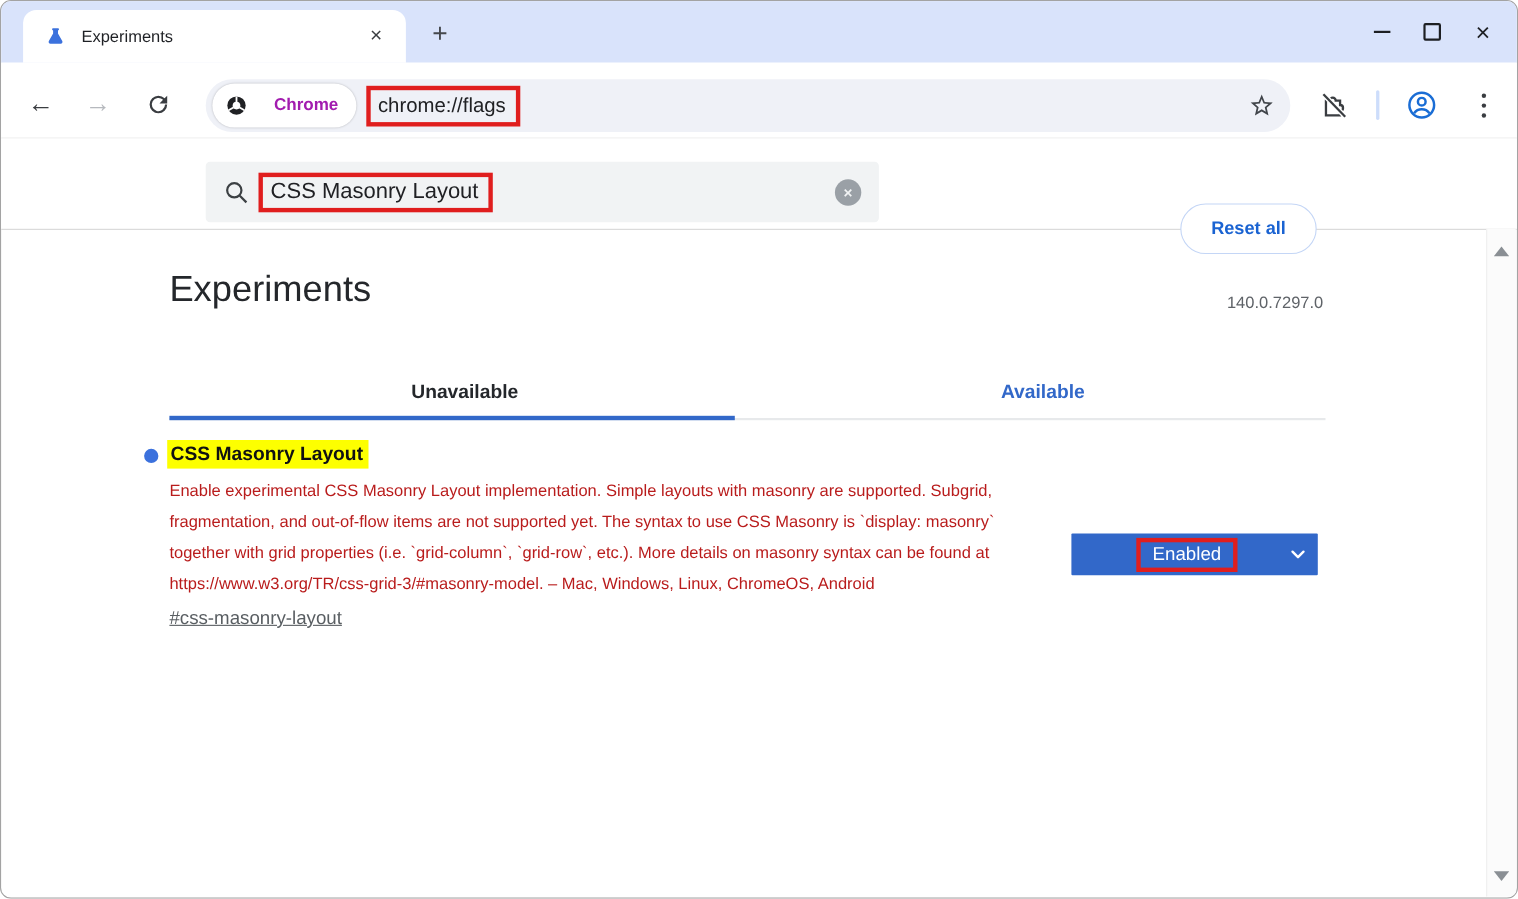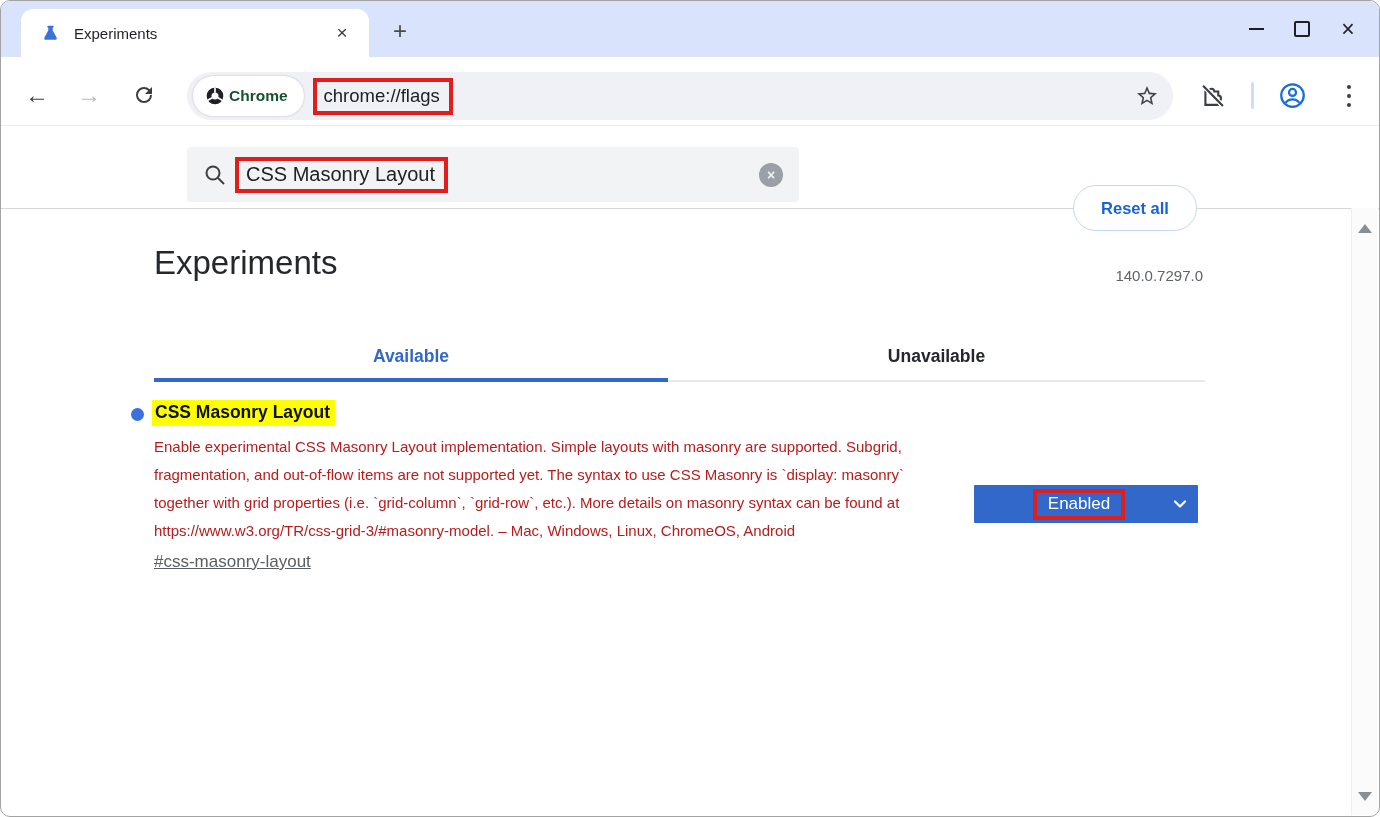--- a/index.html
+++ b/index.html
@@ -28,21 +28,21 @@
 
   
   .toolbar{position:absolute;left:0;top:56px;right:0;height:68px;background:#fff;
            border-bottom:1px solid #ececec;}
   .nav-icon{position:absolute;top:80px;width:28px;height:28px;display:flex;align-items:center;
             justify-content:center;font-size:24px;}
   .omnibox{position:absolute;left:186px;top:71px;width:986px;height:48px;border-radius:24px;
            background:#eff1f7;display:flex;align-items:center;padding-left:6px;box-sizing:border-box;}
   .chrome-chip{height:40px;border-radius:20px;background:#fff;display:flex;align-items:center;
                padding:0 16px 0 12px;box-shadow:0 0 2px rgba(0,0,0,.25);}
-  .chrome-chip-label{margin-left:4px;font-size:15.5px;font-weight:bold;color:#14532d;}
+  .chrome-chip-label{margin-left:24px;font-size:15.5px;font-weight:bold;color:#a21caf;}
   .url-annotation{margin-left:9px;border:4px solid #e01e1e;padding:3px 9px 4px 7px;}
   .url-text{font-size:18.5px;color:#202124;}
   .omni-star{margin-left:auto;margin-right:14px;display:flex;}
   .toolbar-divider{position:absolute;left:1250px;top:81px;width:3px;height:27px;background:#cdddfb;border-radius:2px;}
 
   
   .flags-header{position:absolute;left:0;top:125px;right:0;height:82px;background:#fff;
                 border-bottom:1px solid #d7d7d7;}
   .searchbox{position:absolute;left:186px;top:146px;width:612px;height:55px;background:#f1f3f4;
              border-radius:4px;display:flex;align-items:center;box-sizing:border-box;}
@@ -184,22 +184,22 @@
       <span class="search-text">CSS Masonry Layout</span>
     </span>
     <span class="clear-btn">×</span>
   </div>
   <button class="reset-all">Reset all</button>
 
   <div class="page-title">Experiments</div>
   <div class="version">140.0.7297.0</div>
 
   <div class="page-tabs">
+    <div class="page-tab unavailable">Unavailable</div>
     <div class="page-tab available">Available</div>
-    <div class="page-tab unavailable">Unavailable</div>
   </div>
   <div class="tabs-underline-gray"></div>
   <div class="tabs-underline-blue"></div>
 
   <div class="flag-dot"></div>
   <div class="flag-col">
     <span class="flag-name">CSS Masonry Layout</span>
     <p class="flag-desc">Enable experimental CSS Masonry Layout implementation. Simple layouts with masonry are supported. Subgrid, fragmentation, and out-of-flow items are not supported yet. The syntax to use CSS Masonry is `display: masonry` together with grid properties (i.e. `grid-column`, `grid-row`, etc.). More details on masonry syntax can be found at https://www.w3.org/TR/css-grid-3/#masonry-model. – Mac, Windows, Linux, ChromeOS, Android</p>
     <a class="flag-link">#css-masonry-layout</a>
   </div>

